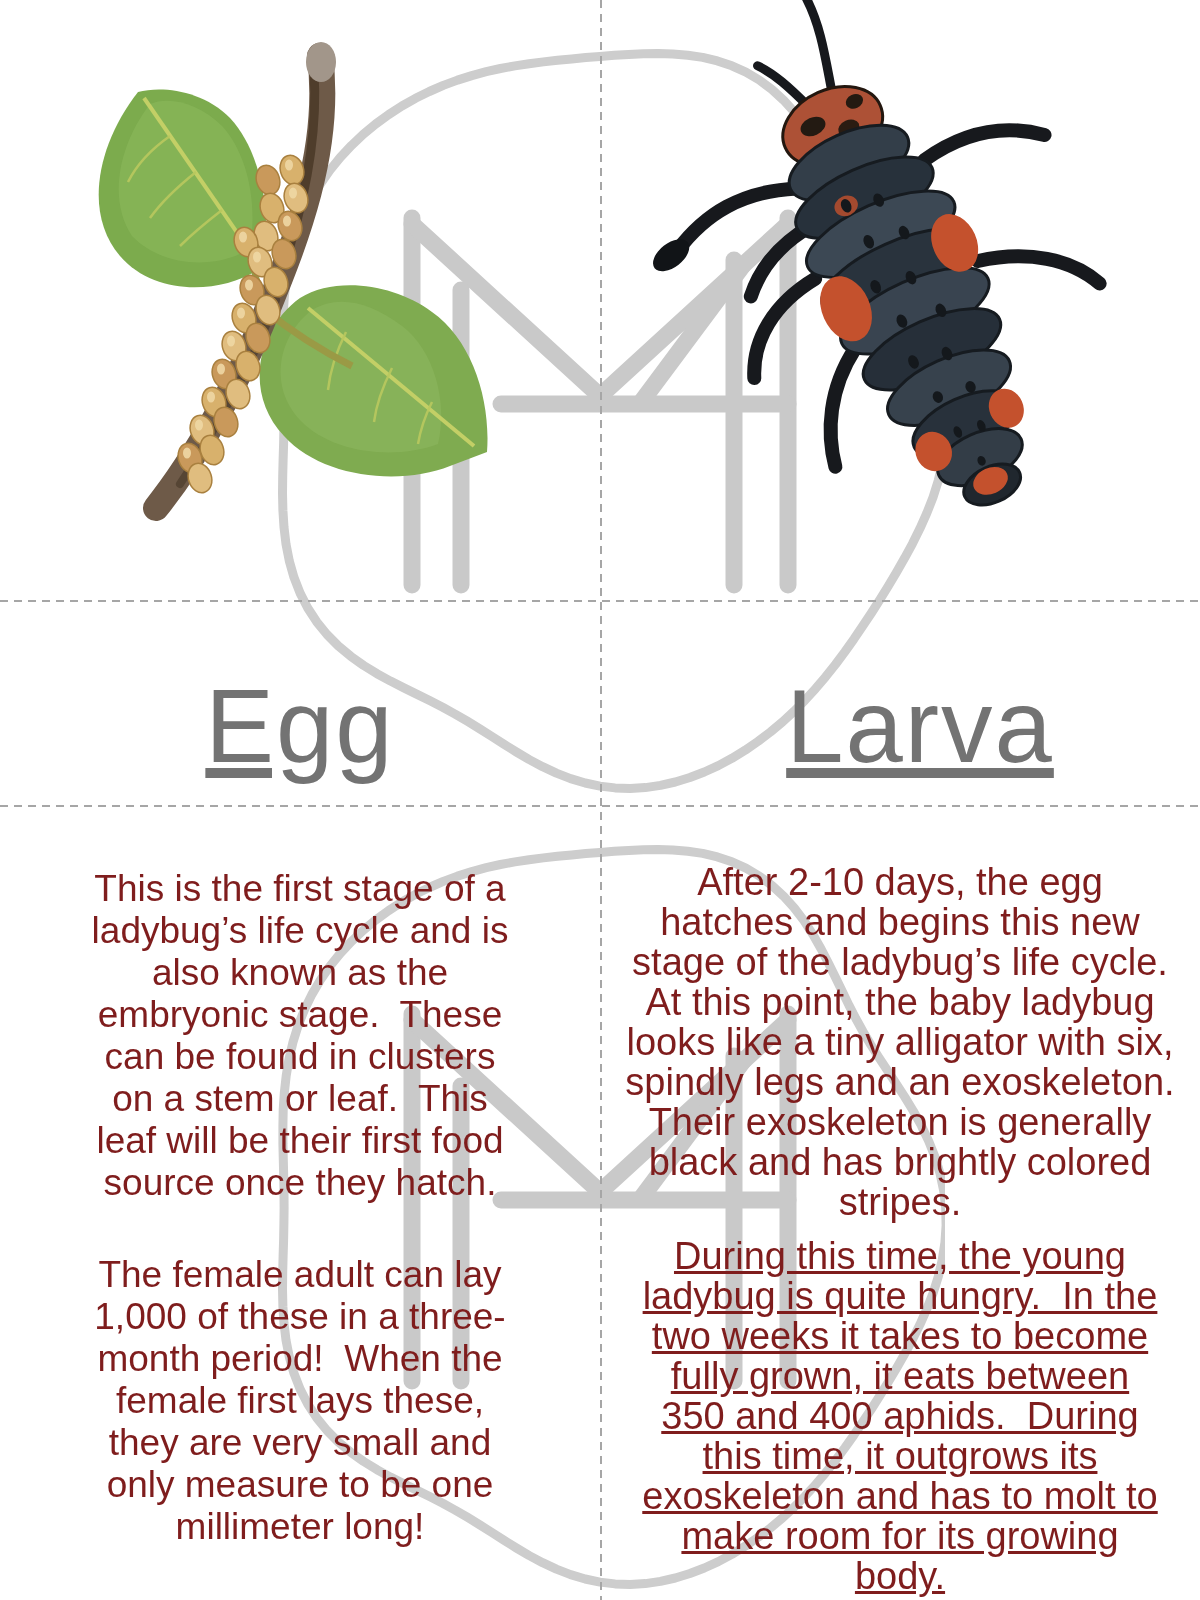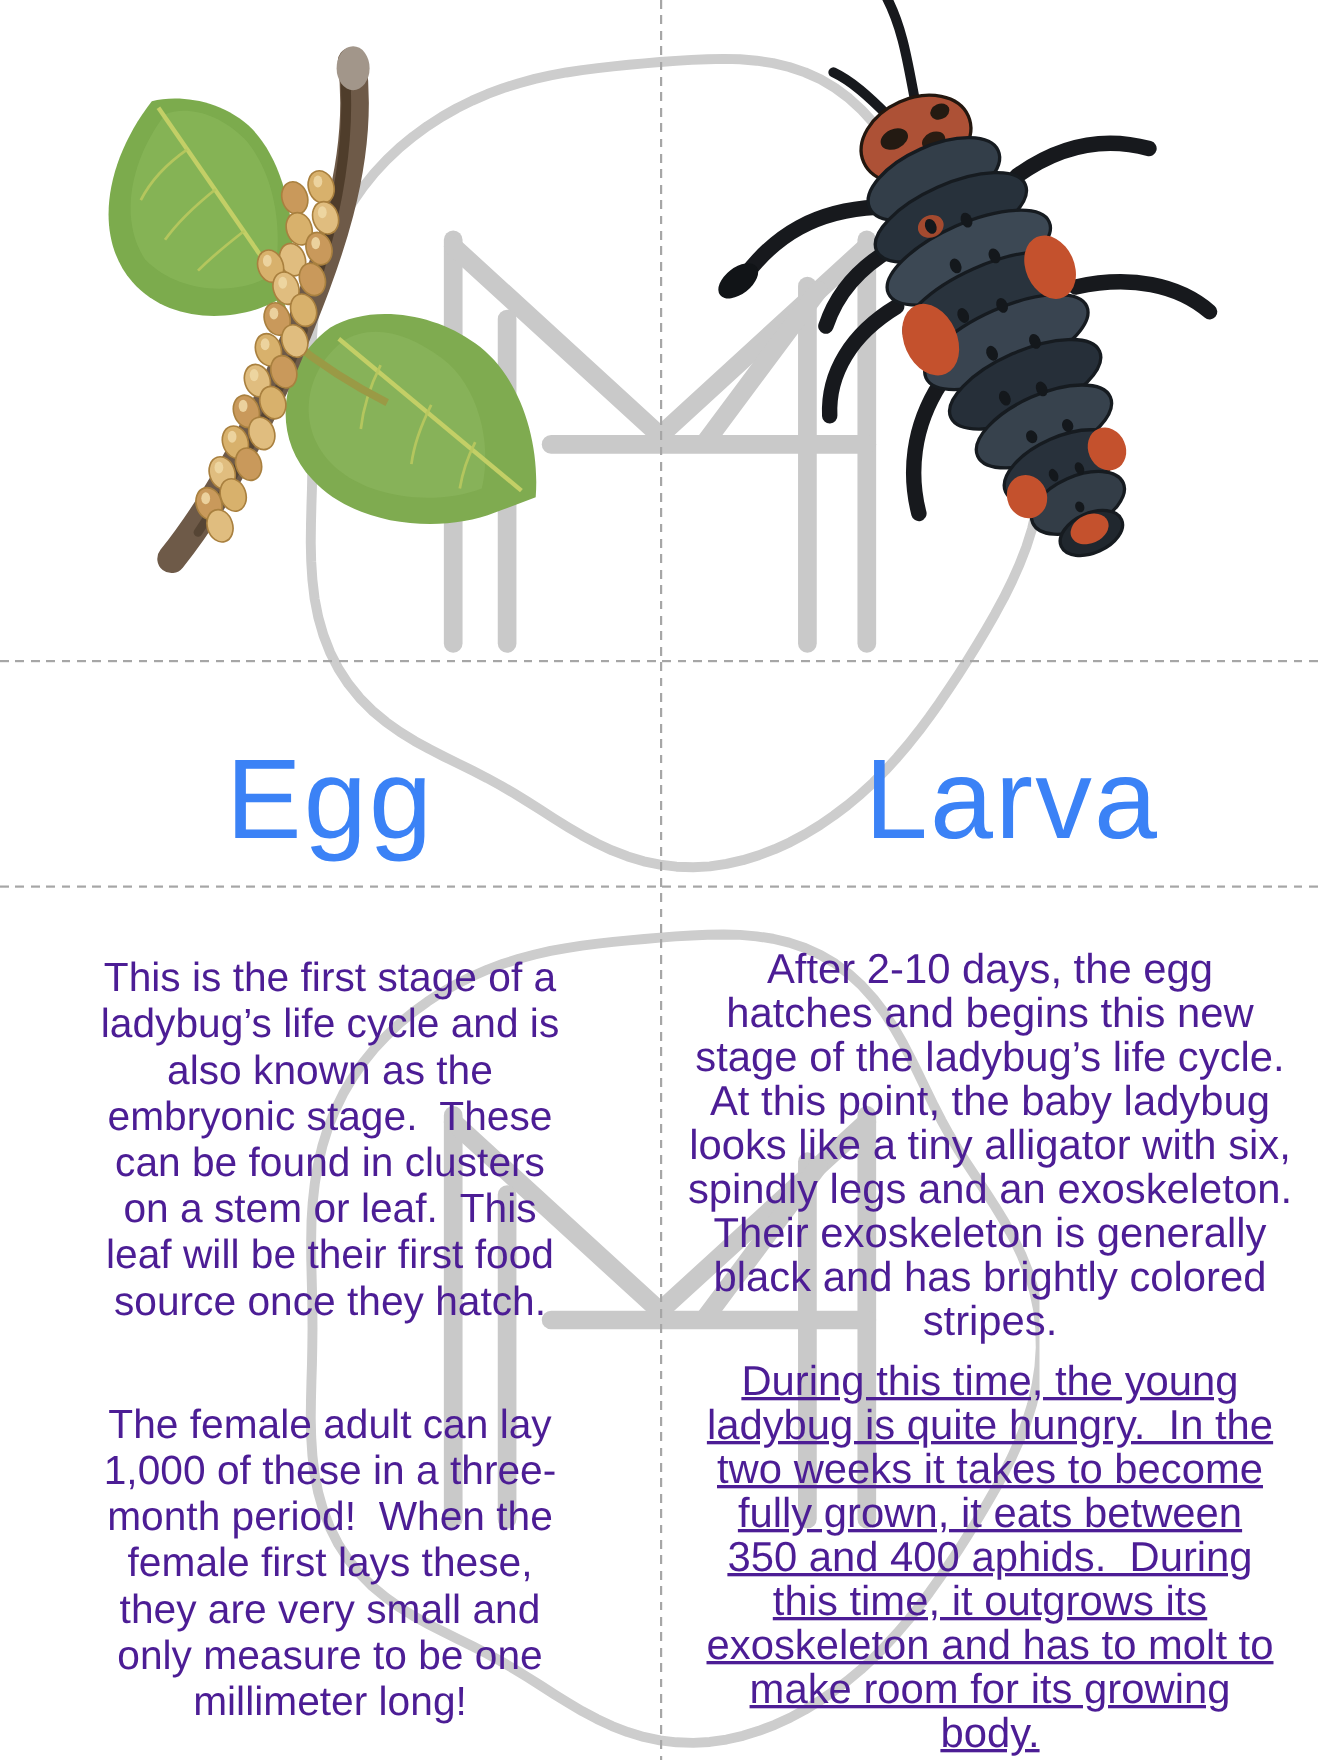--- a/index.html
+++ b/index.html
@@ -22,32 +22,32 @@
 
   
   .label-card{
     position:absolute;top:601px;width:600px;height:205px;
     display:flex;justify-content:center;align-items:flex-end;
     padding-bottom:28px;box-sizing:border-box;
   }
   .label-egg{left:0;}
   .label-larva{left:620px;}
   .label-card span{
-    font-size:103px;line-height:1;color:#3b82f6;
-    font-weight:400;letter-spacing:2px;
+    font-size:103px;line-height:1;color:#737373;
+    font-weight:400;letter-spacing:2px;text-decoration:underline;
   }
 
   
   .desc{
     position:absolute;top:806px;width:600px;height:794px;
-    box-sizing:border-box;text-align:center;color:#4c1d95;
+    box-sizing:border-box;text-align:center;color:#7f1d1d;
   }
   .desc p{margin:0;white-space:pre-wrap;}
   .desc-egg{left:0;padding:62px 30px 0;font-size:37px;line-height:42px;}
-  .desc-egg .p2{margin-top:70px;}
+  .desc-egg .p2{margin-top:50px;}
   .desc-larva{left:600px;padding:56px 18px 0;font-size:38px;line-height:40px;}
   .desc-larva .p2{margin-top:14px;text-decoration:underline;}
 
   
   .cut-h{
     position:absolute;left:0;width:1200px;height:2px;
     background:repeating-linear-gradient(90deg,#a6a6a6 0 8px,transparent 8px 14px);
   }
   .cut-h1{top:600px;}
   .cut-h2{top:805px;}

